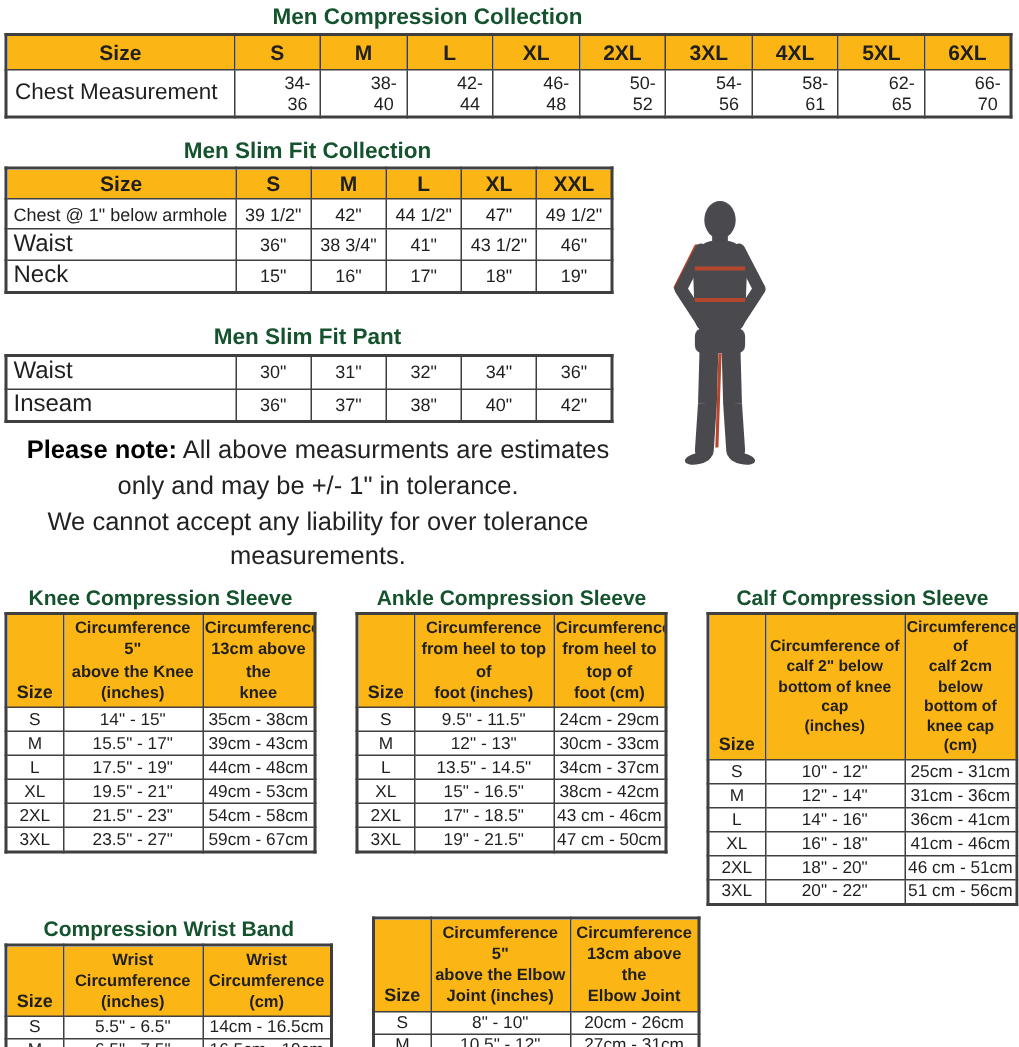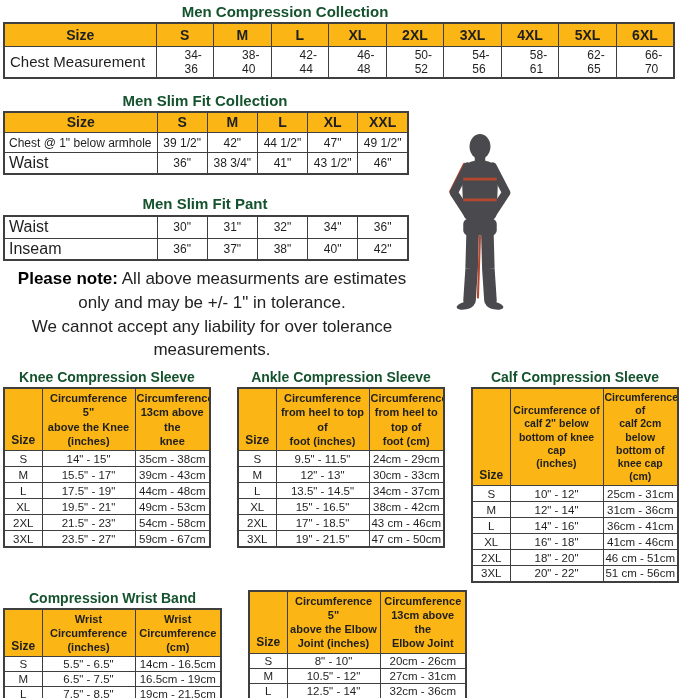--- a/index.html
+++ b/index.html
@@ -23,21 +23,21 @@
   thead th{background:var(--header-bg);font-weight:bold;}
 
   
   .title-1{width:570px;text-align:center;font-size:15px;margin:3px 0 2px 0;}
   .title-2{width:410px;text-align:center;font-size:15px;margin:13px 0 2px 0;}
   .title-3{width:410px;text-align:center;font-size:15px;margin:20px 0 3px 0;}
 
   
   .t1{width:672px;margin-left:3px;}
   .t1 thead th{font-size:14px;height:23px;}
-  .t1 td{height:23px;text-align:left;font-size:12px;padding-left:28px;}
+  .t1 td{height:23px;text-align:center;font-size:12px;padding-left:28px;}
   .t1 .row-label{text-align:left;padding-left:5px;font-size:15px;}
 
   .t2{width:406px;margin-left:3px;}
   .t2 thead th{font-size:14px;height:21px;}
   .t2 td{height:20px;text-align:center;font-size:12px;}
   .t2 .row-label{text-align:left;padding-left:4px;font-size:16px;}
   .t2 .row-label.small{font-size:12px;}
 
   .t3{width:406px;margin-left:3px;}
   .t3 td{height:22px;text-align:center;font-size:12px;}
@@ -129,20 +129,28 @@
         <td>47"</td>
         <td>49 1/2"</td>
       </tr>
       <tr>
         <td class="row-label">Waist</td>
         <td>36"</td>
         <td>38 3/4"</td>
         <td>41"</td>
         <td>43 1/2"</td>
         <td>46"</td>
+      </tr>
+      <tr>
+        <td class="row-label">Neck</td>
+        <td>15"</td>
+        <td>16"</td>
+        <td>17"</td>
+        <td>18"</td>
+        <td>19"</td>
       </tr>
     </tbody>
 </table>
 
 <h2 class="title-3">Men Slim Fit  Pant</h2>
 <table class="t3">
   <colgroup>
       <col style="width:153px">
     </colgroup>
   <tbody>

